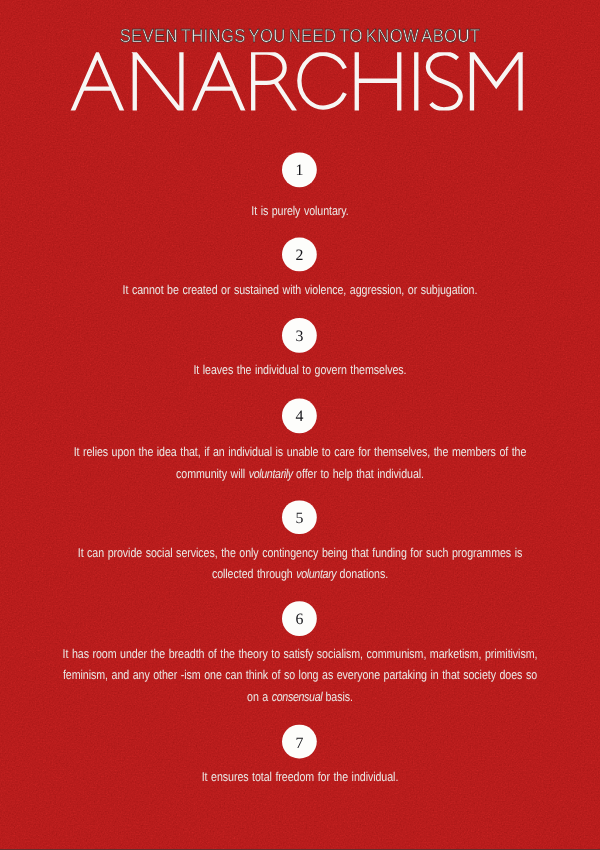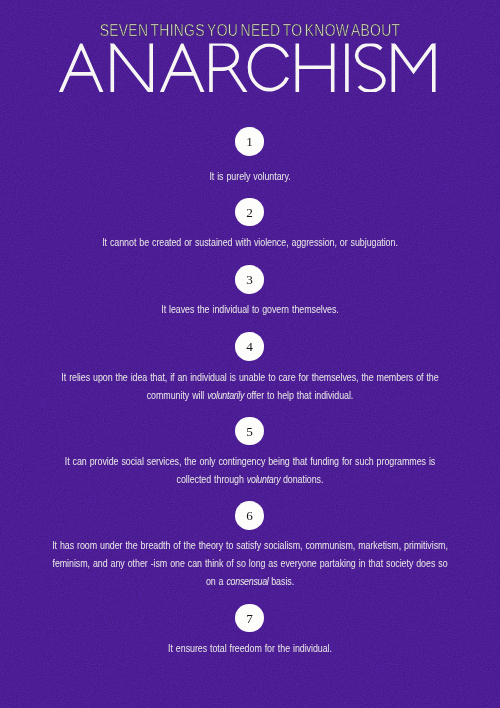--- a/index.html
+++ b/index.html
@@ -1,18 +1,18 @@
 <!DOCTYPE html>
 <html><head>
 <meta charset="utf-8">
 <title>Seven Things You Need To Know About Anarchism</title>
 <style>
   html,body{margin:0;padding:0;background:#242322;}
   body{width:500px;height:708px;overflow:hidden;}
-  .poster{position:relative;width:500px;height:708px;background:#4c1d95;overflow:hidden;}
+  .poster{position:relative;width:500px;height:708px;background:#b91c1c;overflow:hidden;}
   .grain{position:absolute;left:0;top:0;width:500px;height:708px;
     mix-blend-mode:overlay;pointer-events:none;}
 
   .subtitle{position:absolute;left:0;top:22.5px;width:500px;text-align:center;
     font-family:"Liberation Sans",sans-serif;font-size:15.6px;line-height:16px;
     color:#f2f1ef;letter-spacing:0.32px;word-spacing:-1.8px;white-space:pre;
     -webkit-text-stroke:0.5px #262523;
     transform:scaleX(0.8915);transform-origin:250px 50%;}
 
   .title{position:absolute;left:0;top:0;width:500px;height:140px;}

